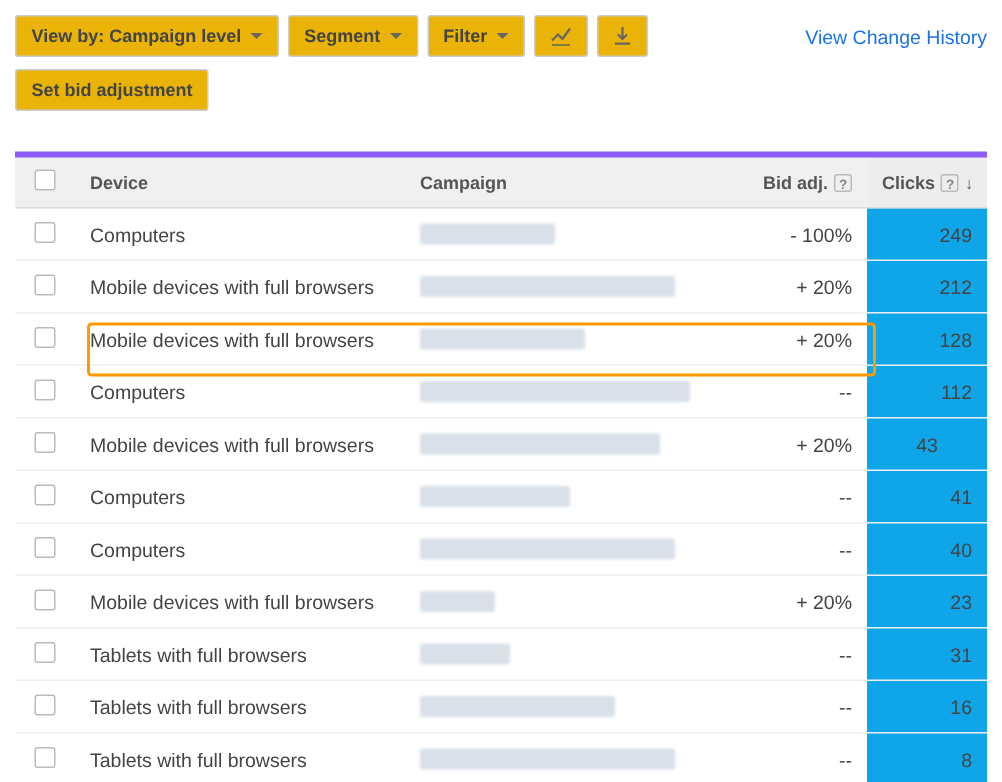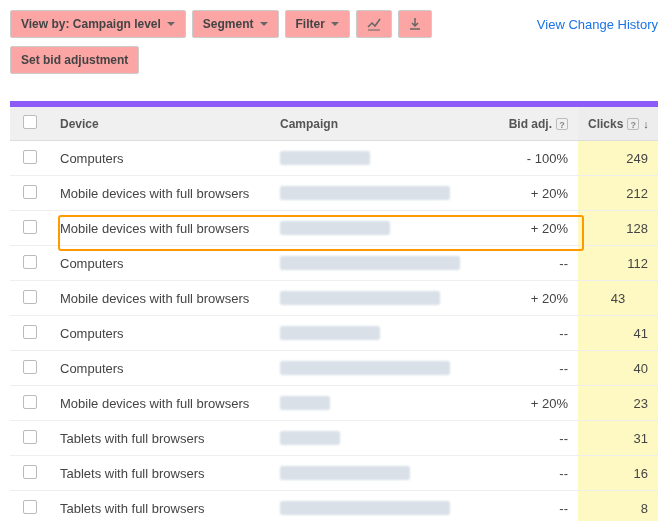--- a/index.html
+++ b/index.html
@@ -16,21 +16,21 @@
     display: flex;
     align-items: center;
     gap: 6px;
     margin-bottom: 8px;
   }
   .btn {
     display: inline-flex;
     align-items: center;
     gap: 4px;
     border: 1px solid #ccc;
-    background: #fca5a5;
+    background: #eab308;
     color: #444;
     font-size: 12px;
     font-weight: bold;
     padding: 6px 10px;
     border-radius: 2px;
     cursor: pointer;
     white-space: nowrap;
   }
   .btn.active {
     border-color: #5b9bd5;
@@ -51,41 +51,41 @@
     margin-left: 6px;
   }
   .secondary-toolbar { margin-bottom: 27px; }
   table {
     width: 100%;
     border-collapse: collapse;
     table-layout: fixed;
   }
   thead th {
     background: #f0f0f0;
-    border-top: 6px solid #8b5cf6;
+    border-top: 4px solid #8b5cf6;
     border-bottom: 1px solid #ddd;
     text-align: left;
     font-weight: bold;
     font-size: 12px;
     color: #555;
     padding: 8px 10px;
     white-space: nowrap;
   }
   tbody td {
     border-bottom: 1px solid #eee;
     padding: 8px 10px;
     font-size: 13px;
     color: #444;
     vertical-align: middle;
   }
   .col-check { width: 40px; text-align: center; }
   .col-device { width: 220px; }
   .col-campaign { width: auto; }
   .col-bid { width: 100px; text-align: right; }
-  .col-clicks { width: 80px; text-align: right; background:#fef9c3; }
+  .col-clicks { width: 80px; text-align: right; background:#0ea5e9; }
   thead .col-clicks { background:#ededed; }
   .checkbox {
     width: 14px; height: 14px;
     border: 1px solid #bbb;
     background: #fff;
     display: inline-block;
     border-radius: 2px;
   }
   .blur {
     height: 14px;

